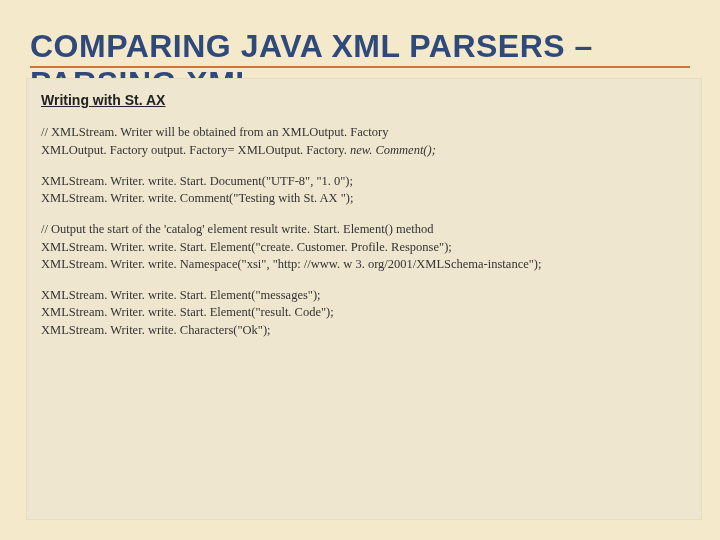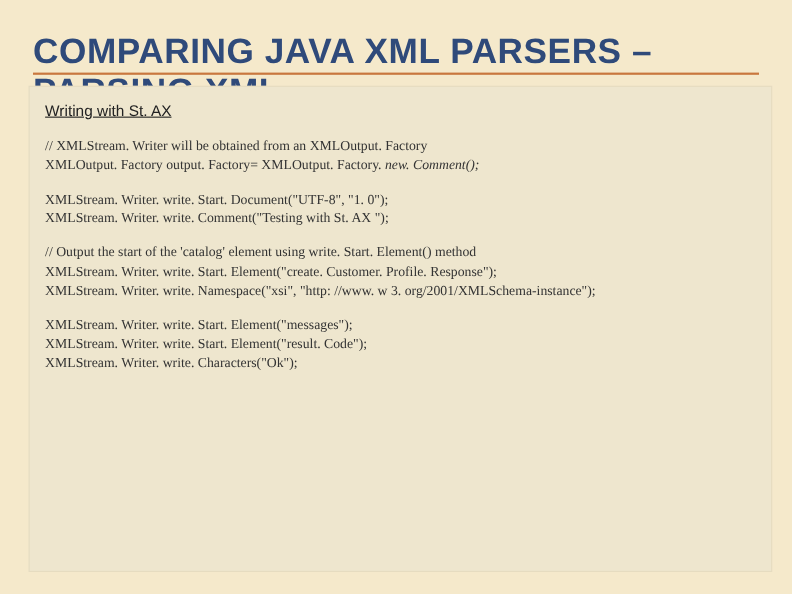--- a/index.html
+++ b/index.html
@@ -46,21 +46,21 @@
     bottom: 20px;
     background: #eee6ce;
     border: 1px solid #e6dcc0;
     box-sizing: border-box;
     padding: 8px 14px;
     font-size: 12.5px;
     color: #333;
     line-height: 1.38;
   }
   .heading {
-    font-weight: normal;
+    font-weight: bold;
     text-decoration: underline;
     margin: 4px 0 14px 0;
     font-size: 14px;
     color: #222;
   }
   .block {
     margin-bottom: 14px;
   }
   .ital {
     font-style: italic;
@@ -86,21 +86,21 @@
       <div class="line">// XMLStream. Writer will be obtained from an XMLOutput. Factory</div>
       <div class="line"><span>XMLOutput. Factory output. Factory= XMLOutput. Factory. </span><span class="ital">new. Comment();</span></div>
     </div>
 
     <div class="block">
       <div class="line">XMLStream. Writer. write. Start. Document("UTF-8", "1. 0");</div>
       <div class="line">XMLStream. Writer. write. Comment("Testing with St. AX ");</div>
     </div>
 
     <div class="block">
-      <div class="line">// Output the start of the 'catalog' element using write. Start. Element() method</div>
+      <div class="line">// Output the start of the 'catalog' element result write. Start. Element() method</div>
       <div class="line">XMLStream. Writer. write. Start. Element("create. Customer. Profile. Response");</div>
       <div class="line">XMLStream. Writer. write. Namespace("xsi", "http: //www. w 3. org/2001/XMLSchema-instance");</div>
     </div>
 
     <div class="block">
       <div class="line">XMLStream. Writer. write. Start. Element("messages");</div>
       <div class="line">XMLStream. Writer. write. Start. Element("result. Code");</div>
       <div class="line">XMLStream. Writer. write. Characters("Ok");</div>
     </div>
 

